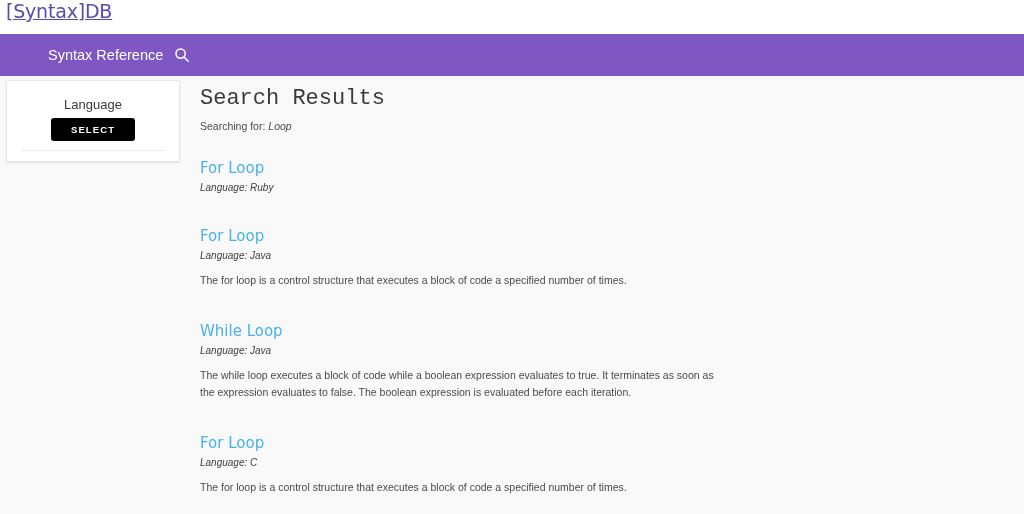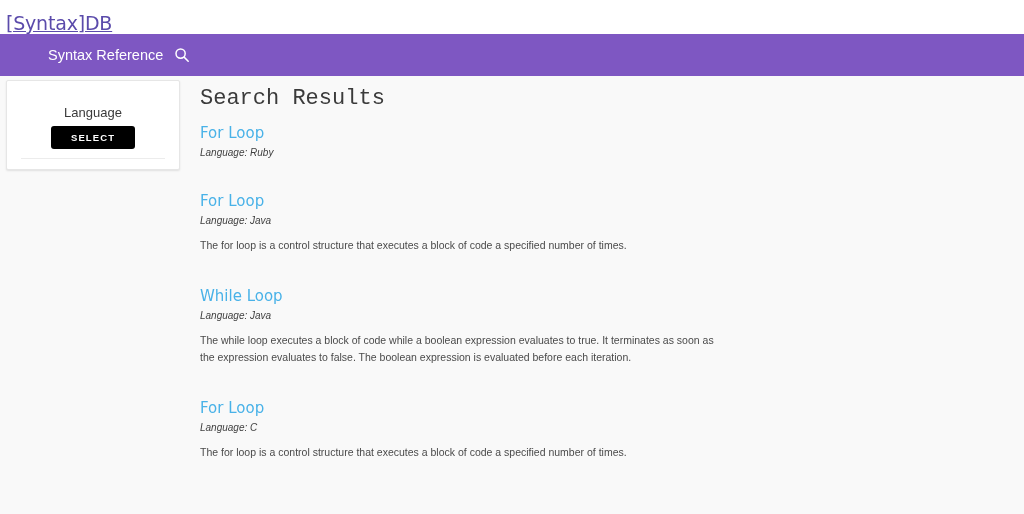--- a/index.html
+++ b/index.html
@@ -15,21 +15,21 @@
     color: #373a3c;
     overflow: hidden;
   }
 
   
   .top-header {
     position: relative;
     height: 34px;
     background: #ffffff;
     display: flex;
-    align-items: flex-end;
+    align-items: flex-start;
     justify-content: space-between;
     padding: 0 14px 0 6px;
   }
   .brand {
     font-size: 19px;
     color: #5b4bab;
     letter-spacing: -0.2px;
     white-space: nowrap;
     font-family: "DejaVu Sans", sans-serif;
   }
@@ -82,21 +82,21 @@
   .sidebar {
     width: 188px;
     flex: 0 0 188px;
     padding: 4px 8px 0 6px;
   }
   .lang-card {
     background: #ffffff;
     border: 1px solid #e6e6e6;
     border-radius: 2px;
     box-shadow: 0 1px 2px rgba(0,0,0,0.10);
-    padding: 24px 10px 10px 10px;
+    padding: 16px 10px 10px 10px;
     text-align: center;
   }
   .lang-card .card-title {
     font-size: 13px;
     color: #3a3a3a;
     margin: 0 0 6px 0;
     font-weight: normal;
   }
   .select-btn {
     display: inline-block;
@@ -182,20 +182,24 @@
     <div class="lang-card">
       <h3 class="card-title">Language</h3>
       <button class="select-btn">SELECT</button>
       <div class="card-divider"></div>
     </div>
   </aside>
 
   <main class="main">
     <h1 class="page-title">Search Results</h1>
 
+    <p class="searching-for">
+      <span>Searching for:</span>
+      <span class="query">Loop</span>
+    </p>
 
     <div class="result">
       <a class="result-title" href="#">For Loop</a>
       <p class="result-lang">Language: Ruby</p>
     </div>
 
     <div class="result">
       <a class="result-title" href="#">For Loop</a>
       <p class="result-lang">Language: Java</p>
       <p class="result-desc">The for loop is a control structure that executes a block of code a specified number of times.</p>

